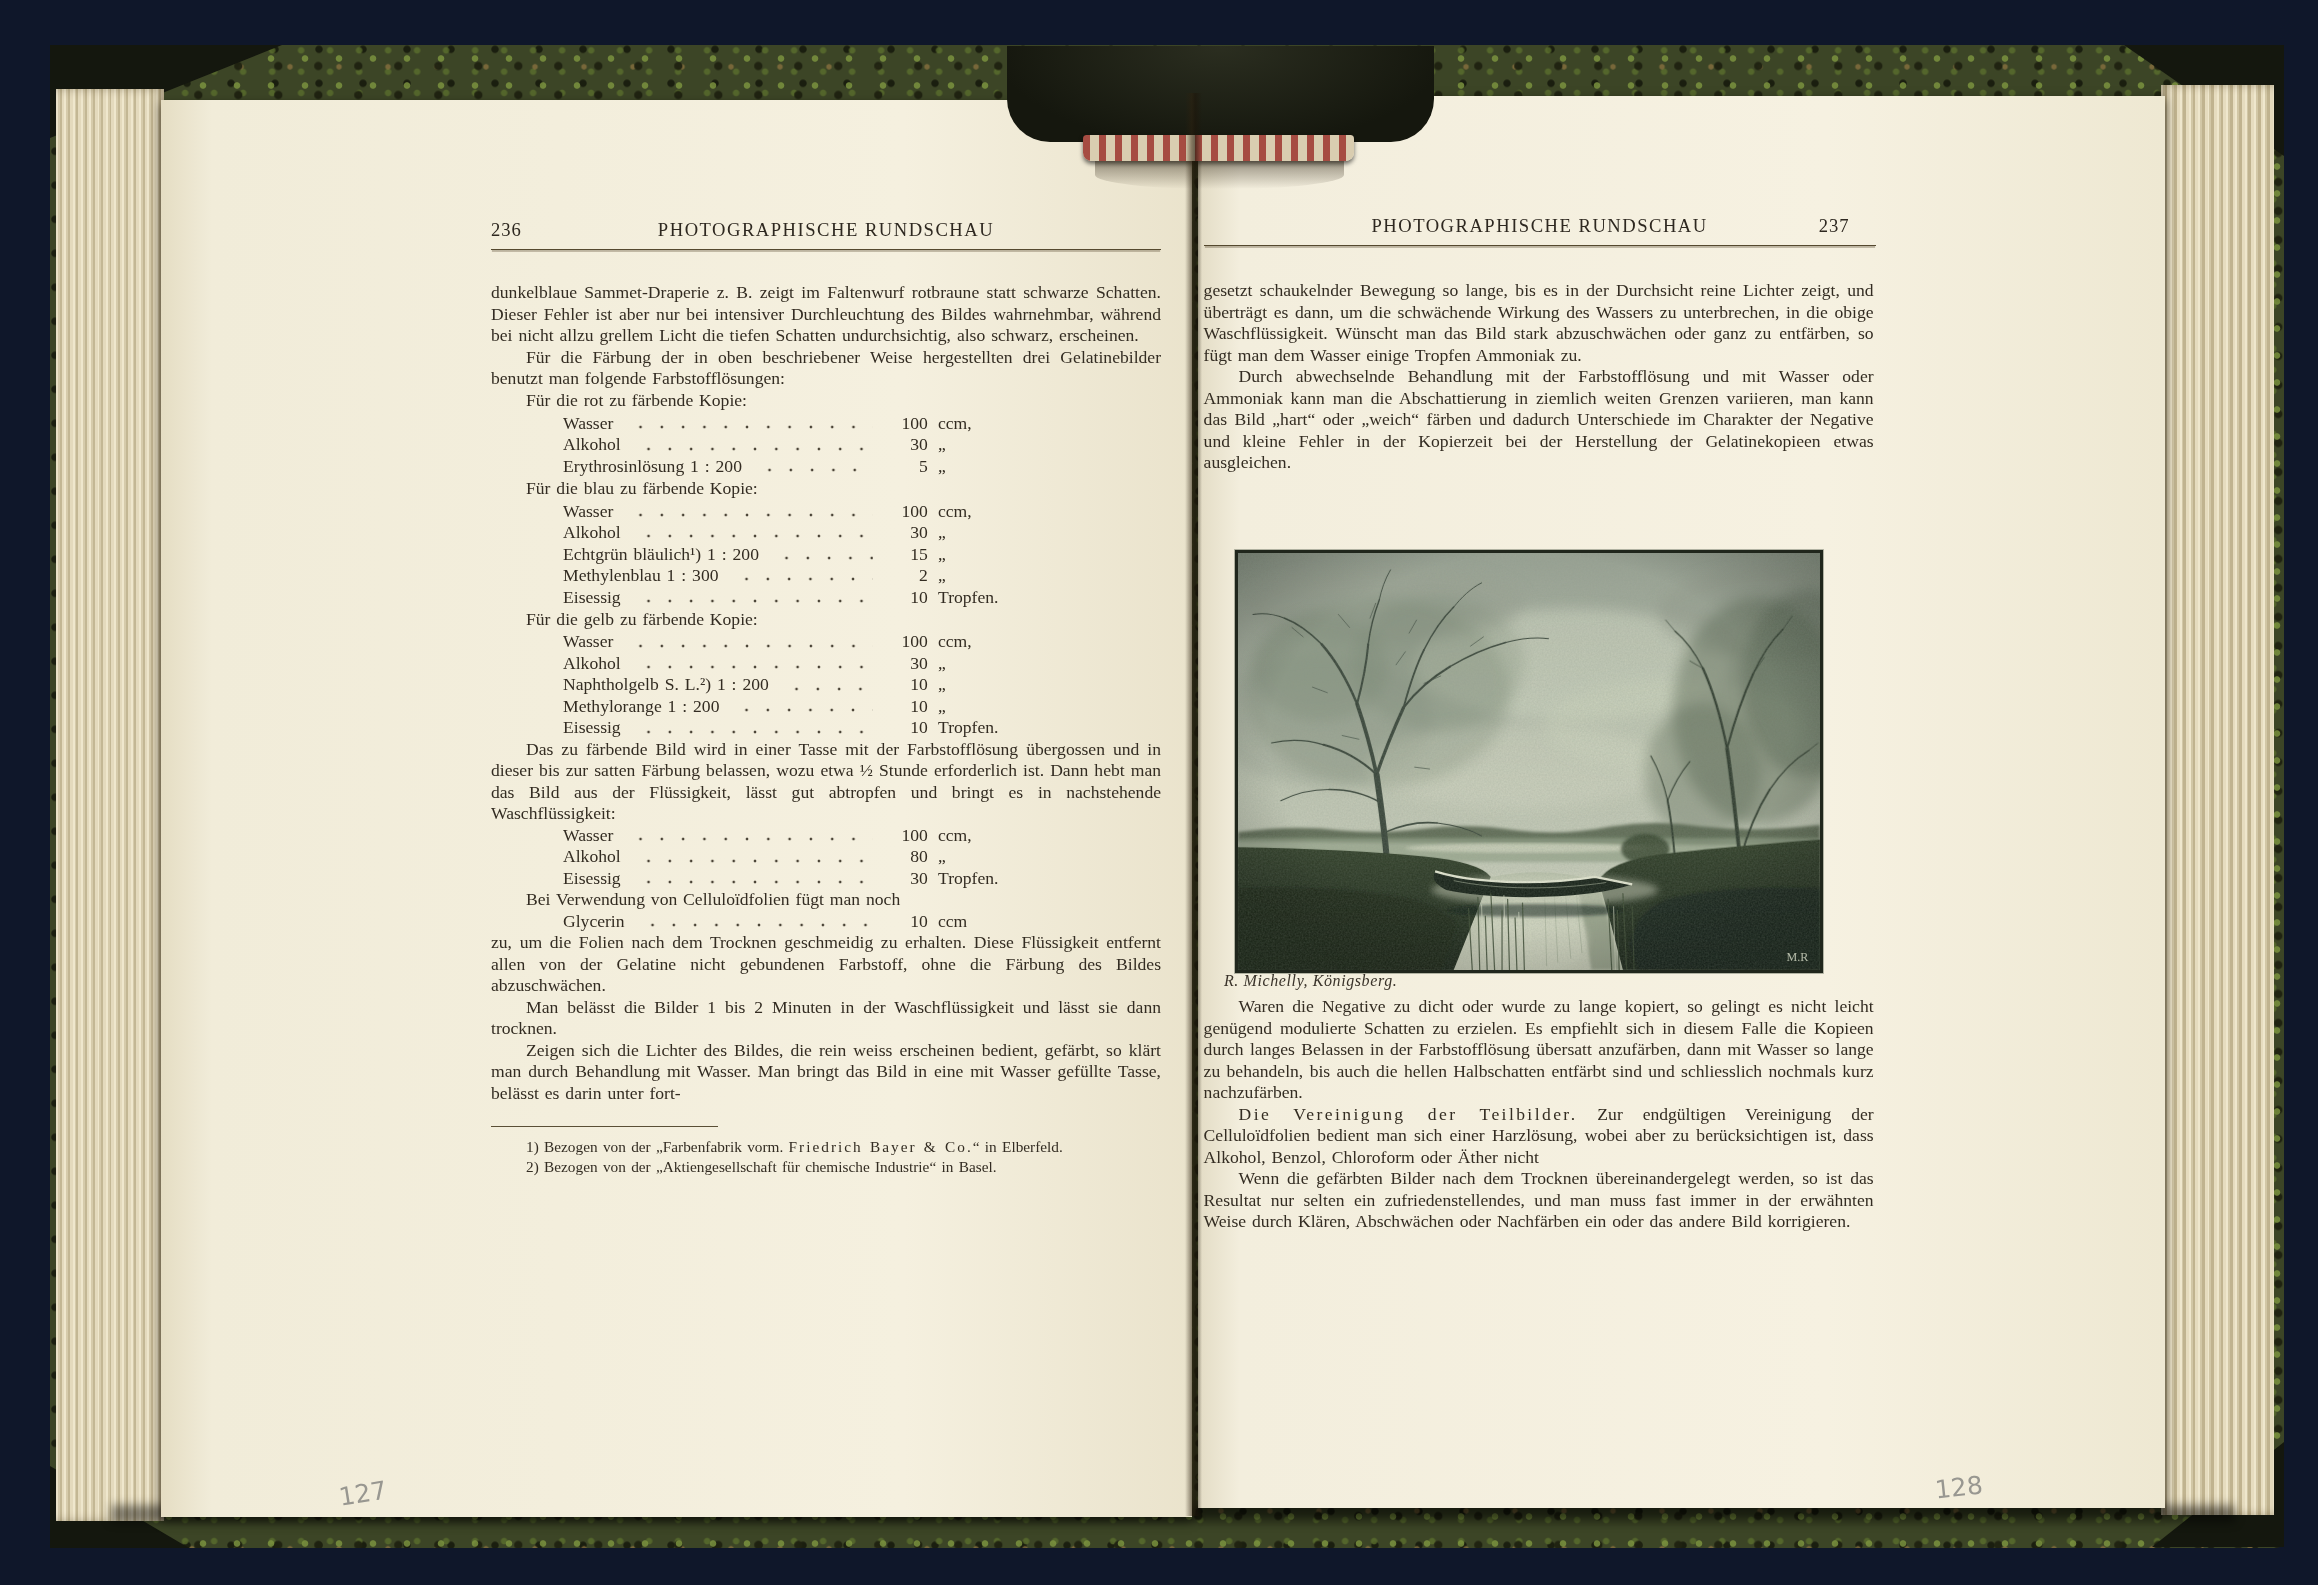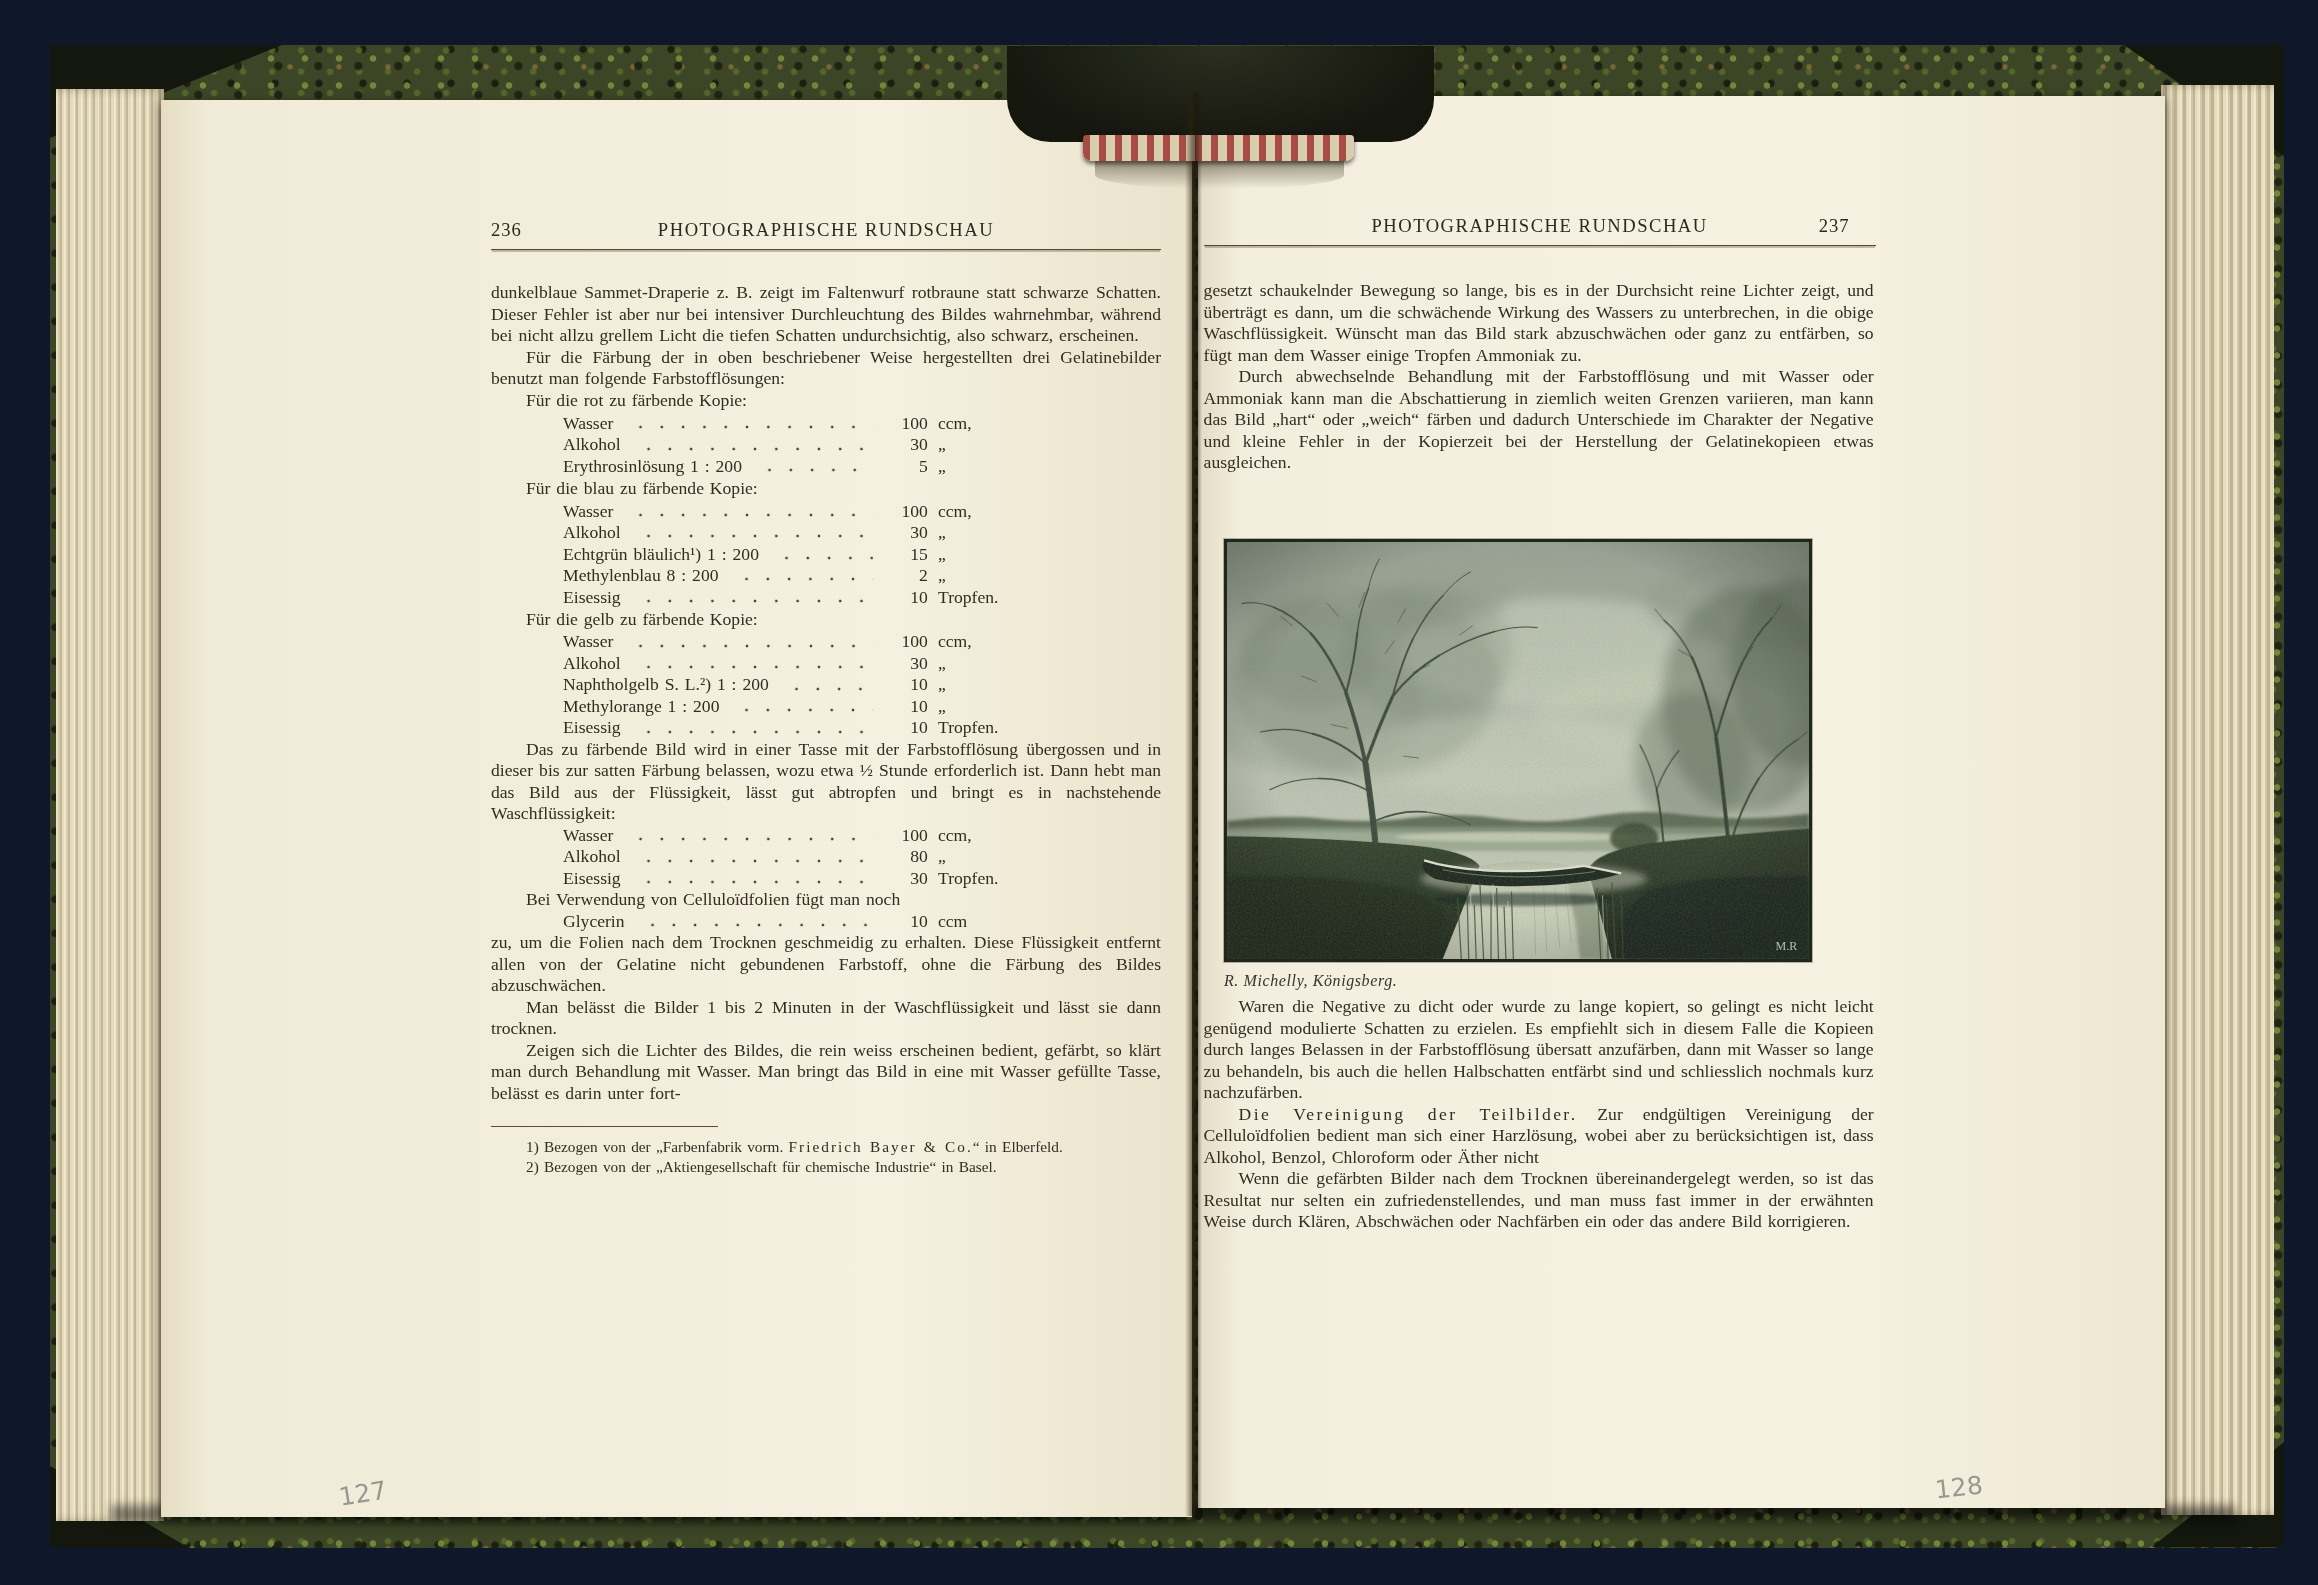--- a/index.html
+++ b/index.html
@@ -65,21 +65,21 @@
   .r-name{white-space:nowrap;flex:none;}
   .r-dots{flex:1;height:1em;margin:0 9.3px 0 15px;align-self:flex-end;
     background-image:radial-gradient(circle,#4a4336 1.3px,transparent 1.6px);
     background-size:21.3px 5.6px;background-repeat:repeat-x;background-position:1.9px 62%;}
   .r-amt{flex:none;width:46px;text-align:right;white-space:nowrap;}
   .r-unit{flex:none;width:96px;padding-left:10.2px;white-space:nowrap;}
   .fn-rule{width:227px;border:none;border-top:1.9px solid #5a4f36;margin:22px 0 9.3px 0;}
   .footnotes{font-size:15.3px;line-height:20px;}
   .footnotes p{margin:0;}
   .footnotes .sperr{letter-spacing:2px;}
-  .photo-fig{position:absolute;left:26px;top:443px;width:588px;height:423px;margin:0;
+  .photo-fig{position:absolute;left:26px;top:443px;width:588px;height:423px;margin:11px;
     border:3.7px solid #20261c;box-sizing:border-box;background:#aab2a2;box-shadow:0 0 0 0.9px rgba(60,70,55,.4);}
   .photo-fig svg{display:block;width:100%;height:100%;}
   .photo-caption{position:absolute;left:26px;top:876px;width:588px;padding-right:51px;
     box-sizing:border-box;font-style:italic;font-size:16px;letter-spacing:0.6px;color:#3a332a;}
   .pencil{position:absolute;z-index:8;font-family:"DejaVu Sans",sans-serif;color:#8f8e89;font-size:25px;opacity:.9;}
   .pencil.p127{left:339px;top:1479px;transform:rotate(-9deg);}
   .pencil.p128{left:1935px;top:1473px;transform:rotate(-6deg);}
 </style>
 </head>
 <body>
@@ -150,21 +150,21 @@
                   <span class="r-amt">30</span>
                   <span class="r-unit">„</span>
                 </div>
               <div class="r-row">
                   <span class="r-name">Echtgrün bläulich¹) 1 : 200</span>
                   <span class="r-dots"></span>
                   <span class="r-amt">15</span>
                   <span class="r-unit">„</span>
                 </div>
               <div class="r-row">
-                  <span class="r-name">Methylenblau 8 : 200</span>
+                  <span class="r-name">Methylenblau 1 : 300</span>
                   <span class="r-dots"></span>
                   <span class="r-amt">2</span>
                   <span class="r-unit">„</span>
                 </div>
               <div class="r-row">
                   <span class="r-name">Eisessig</span>
                   <span class="r-dots"></span>
                   <span class="r-amt">10</span>
                   <span class="r-unit">Tropfen.</span>
                 </div>

